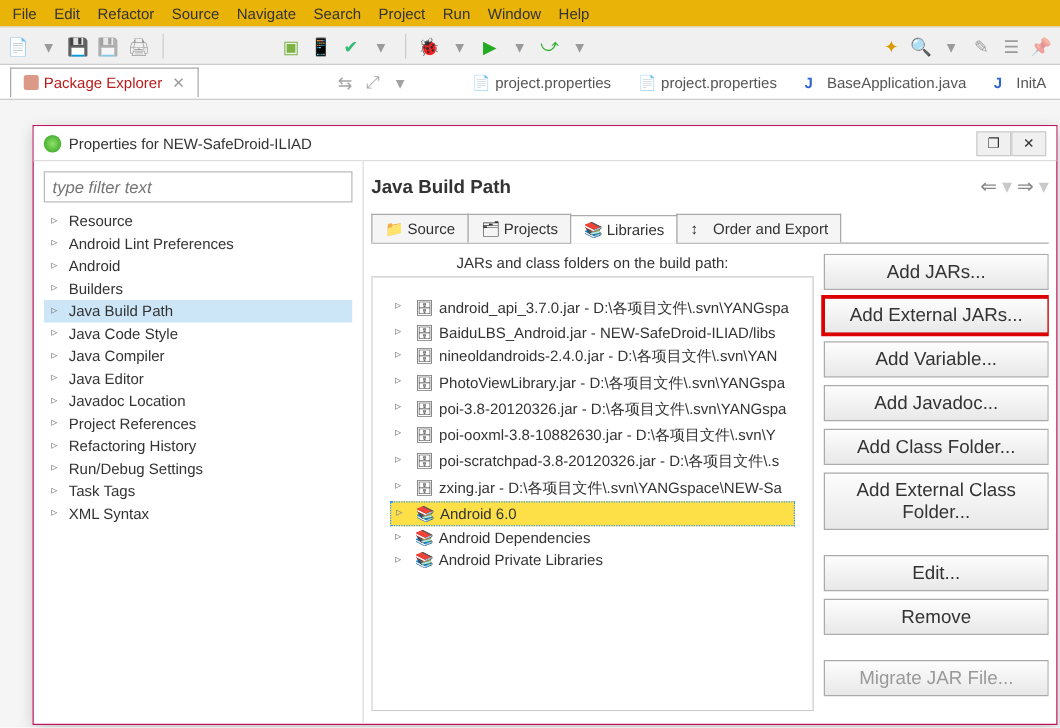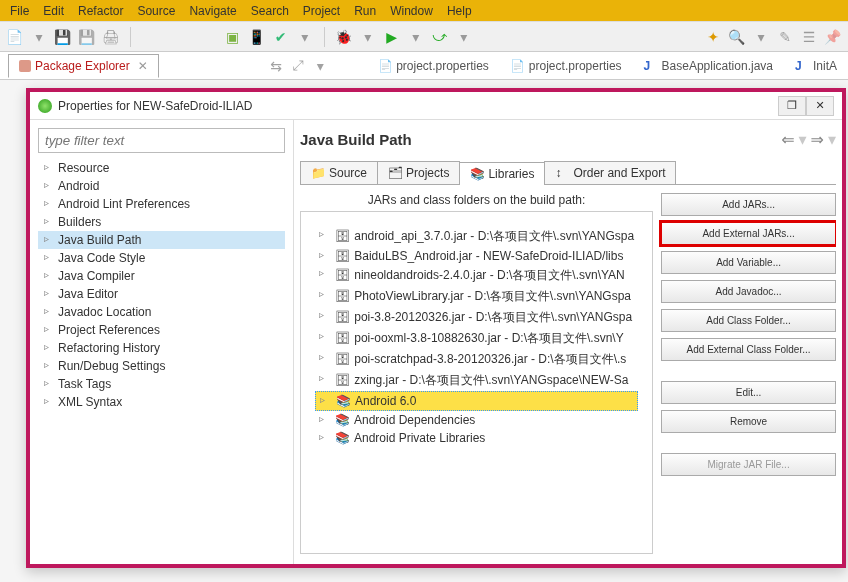--- a/index.html
+++ b/index.html
@@ -7,21 +7,21 @@
   .menubar { background: #eab308; border-bottom: 1px solid #ddd; height: 22px; display: flex; align-items: center; padding: 0 4px; gap: 2px; }
   .menubar span { padding: 2px 6px; cursor: default; }
   .toolbar { background: #f0f0f0; height: 30px; border-bottom: 1px solid #ccc; display: flex; align-items: center; padding: 0 6px; gap: 6px; }
   .tb-icon { width: 18px; height: 18px; display: inline-flex; align-items: center; justify-content: center; font-size: 14px; }
   .tb-sep { width: 1px; height: 20px; background: #ccc; margin: 0 4px; }
   .editor-tabs { background: #fff; height: 28px; display: flex; align-items: center; padding-left: 8px; border-bottom: 1px solid #ccc; }
   .ed-tab { padding: 4px 10px; border: 1px solid transparent; display: flex; align-items: center; gap: 4px; color: #555; }
   .ed-tab.active { background: #fff; border: 1px solid #aaa; border-bottom-color: #fff; }
   .pe-label { font-weight: normal; color: #b91c1c; }
   .pe-icons { display: flex; gap: 4px; margin-left: auto; padding-right: 8px; }
-  .dialog { position: absolute; left: 26px; top: 88px; width: 820px; height: 480px; background: #fff; border: 4px solid #be185d; box-shadow: 0 4px 12px rgba(0,0,0,.2); display: flex; flex-direction: column; }
+  .dialog { position: absolute; left: 26px; top: 100px; width: 820px; height: 480px; background: #fff; border: 1px solid #be185d; box-shadow: 0 4px 12px rgba(0,0,0,.2); display: flex; flex-direction: column; }
   .dlg-title { height: 28px; background: #fff; border-bottom: 1px solid #ddd; display: flex; align-items: center; padding: 0 8px; gap: 6px; }
   .dlg-title .buttons { margin-left: auto; display: flex; gap: 0; }
   .dlg-title .winbtn { width: 28px; height: 20px; border: 1px solid #ccc; background: #f0f0f0; font-size: 11px; display: flex; align-items: center; justify-content: center; }
   .dlg-body { flex: 1; display: flex; overflow: hidden; }
   .left-pane { width: 264px; border-right: 1px solid #ddd; padding: 8px; display: flex; flex-direction: column; }
   .filter-input { width: 100%; border: 1px solid #bbb; padding: 4px 6px; font-style: italic; color: #888; margin-bottom: 6px; }
   .tree { flex: 1; overflow: auto; }
   .tree-item { padding: 2px 4px 2px 20px; cursor: default; position: relative; }
   .tree-item::before { content: "▹"; position: absolute; left: 6px; color: #888; font-size: 10px; }
   .tree-item.selected { background: #cde6f7; }
@@ -34,21 +34,21 @@
   .tab.active { background: #fff; position: relative; top: 1px; }
   .tab-icon { width: 14px; height: 14px; }
   .build-body { flex: 1; display: flex; margin-top: 8px; gap: 8px; overflow: hidden; }
   .jar-list-wrap { flex: 1; display: flex; flex-direction: column; }
   .jar-caption { margin-bottom: 4px; text-align: center; }
   .jar-list { flex: 1; border: 1px solid #ccc; overflow: auto; padding: 14px; }
   .jar-item { padding: 2px 4px 2px 20px; position: relative; white-space: nowrap; overflow: hidden; text-overflow: ellipsis; }
   .jar-item::before { content: "▹"; position: absolute; left: 4px; color: #888; font-size: 10px; }
   .jar-item.selected { background: #fde047; border: 1px dotted #3399ff; }
   .btn-col { width: 180px; display: flex; flex-direction: column; gap: 6px; }
-  .btn { border: 1px solid #aaa; background: linear-gradient(#fdfdfd,#e8e8e8); padding: 5px 4px; text-align: center; cursor: default; font-size: 10px; }
+  .btn { border: 1px solid #aaa; background: linear-gradient(#fdfdfd,#e8e8e8); padding: 5px 4px; text-align: center; cursor: default; font-size: 15px; }
   .btn.highlight { outline: 3px solid #d00; outline-offset: -1px; }
   .btn.disabled { color: #999; }
   .tiny-icon { width: 12px; height: 12px; display: inline-block; }
   .file-icon { width: 14px; height: 14px; }
   .green-dot { width: 14px; height: 14px; border-radius: 50%; background: radial-gradient(#8fe26a,#2a9b1a); display: inline-block; }
   .faded { opacity: .45; }
 </style>
 </head>
 <body>
 
@@ -130,22 +130,22 @@
     <div class="buttons">
       <div class="winbtn">❐</div>
       <div class="winbtn">✕</div>
     </div>
   </div>
   <div class="dlg-body">
     <div class="left-pane">
       <input class="filter-input" placeholder="type filter text" style="">
       <div class="tree" id="tree">
           <div class="tree-item">Resource</div>
+          <div class="tree-item">Android Lint Preferences</div>
           <div class="tree-item">Android</div>
-          <div class="tree-item">Android Lint Preferences</div>
           <div class="tree-item">Builders</div>
           <div class="tree-item selected">Java Build Path</div>
           <div class="tree-item">Java Code Style</div>
           <div class="tree-item">Java Compiler</div>
           <div class="tree-item">Java Editor</div>
           <div class="tree-item">Javadoc Location</div>
           <div class="tree-item">Project References</div>
           <div class="tree-item">Refactoring History</div>
           <div class="tree-item">Run/Debug Settings</div>
           <div class="tree-item">Task Tags</div>

